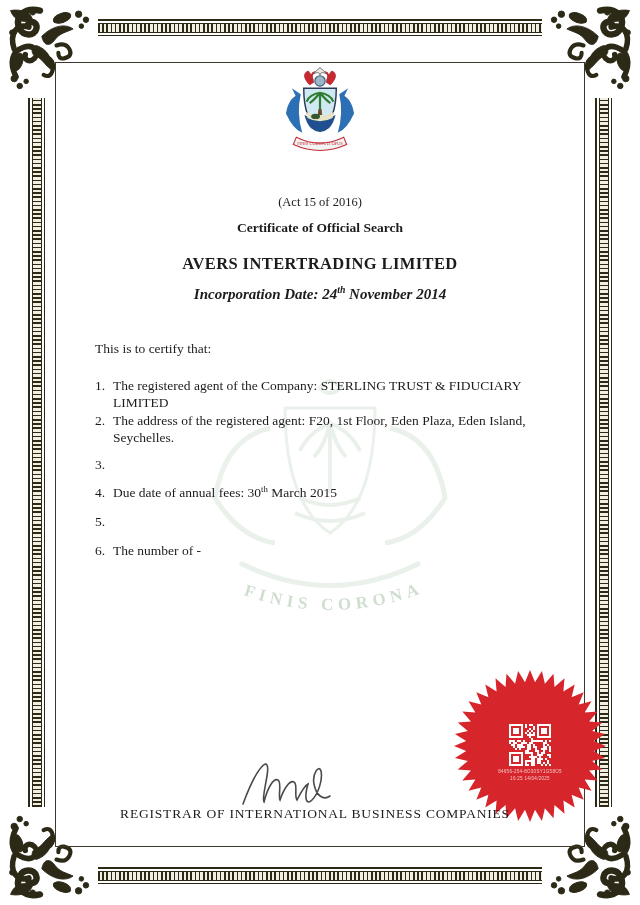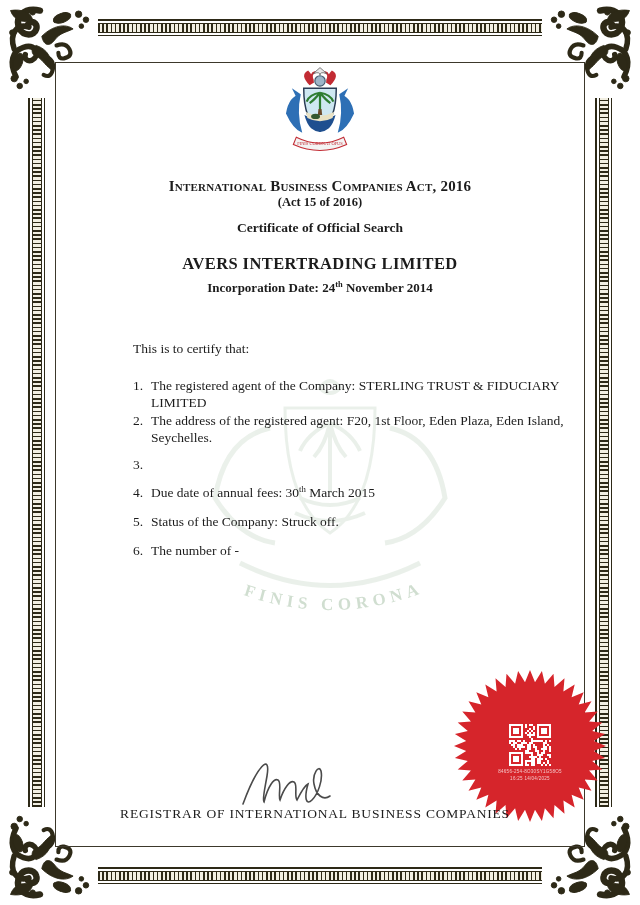--- a/index.html
+++ b/index.html
@@ -51,28 +51,28 @@
     position:absolute;left:55px;right:55px;top:62px;bottom:58px;
     border:1.5px solid #3c382b;
   }
   
   .watermark{position:absolute;left:170px;top:368px;width:320px;height:280px;pointer-events:none;}
   
   .arms{position:absolute;left:50%;top:66px;transform:translateX(-50%);}
   .t-center{position:absolute;left:0;right:0;text-align:center;}
   .country{top:154px;font-size:21px;font-weight:bold;}
   .act-line{top:178px;font-size:15px;font-weight:bold;font-variant:small-caps;letter-spacing:.2px;}
-  .act-num{top:195px;font-size:12.5px;font-weight:bold;}
+  .act-num{top:195px;font-size:12.5px;font-weight:normal;}
   .doc-title{top:220px;font-size:13.5px;font-weight:bold;}
   .company{top:254px;font-size:16.5px;font-weight:bold;letter-spacing:.4px;}
   .inc-no{top:266px;font-size:13.5px;font-weight:bold;}
-  .inc-date{top:280px;font-size:13px;font-weight:bold;}
+  .inc-date{top:286px;font-size:15px;font-weight:bold;font-style:italic;}
   sup{font-size:.65em;line-height:0;}
   
-  .body-text{font-size:13.5px;line-height:17px;margin-left:38px;}
+  .body-text{font-size:13.5px;line-height:17px;}
   .intro{position:absolute;left:95px;top:340px;}
   .item{position:absolute;left:95px;right:75px;padding-left:18px;}
   .item .num{position:absolute;left:0;top:0;}
   .i1{top:377px;}
   .i2{top:412px;}
   .i3{top:456px;}
   .i4{top:484px;}
   .i5{top:513px;}
   .i6{top:542px;}
   .sub-items{position:absolute;left:218px;top:576px;line-height:16.5px;}
@@ -196,42 +196,41 @@
       <path d="M50 36 q-14 2 -18 12 m18 -12 q14 2 18 12 m-18 -12 q-8 10 -14 14 m14 -14 q8 10 14 14 m-14 -14 v28" stroke="#2e7d32" stroke-width="3" fill="none"></path>
       <path d="M48 58 h4 l1 8 h-6 z" fill="#6b4a2b"></path>
 
       <ellipse cx="44" cy="68" rx="6" ry="3.5" fill="#33582f"></ellipse>
 
       <path d="M18 96 q32 16 64 0 l4 10 q-36 16 -72 0 z" fill="#f3f3f3" stroke="#c22b33" stroke-width="1.5"></path>
       <text x="50" y="106" text-anchor="middle" font-size="6" fill="#c22b33" font-family="Liberation Serif, DejaVu Serif, serif">FINIS CORONAT OPUS</text>
     </g>
   </svg>
 
-  <div class="t-center act-line">International Business Companies Act, 2016</div>
   <div class="t-center act-num">(Act 15 of 2016)</div>
   <div class="t-center doc-title">Certificate of Official Search</div>
   <div class="t-center company">AVERS INTERTRADING LIMITED</div>
   <div class="t-center inc-date"><span>Incorporation Date: 24</span><sup>th</sup><span> November 2014</span></div>
 
   <div class="body-text intro">This is to certify that:</div>
 
   <div class="body-text item i1">
     <span class="num">1.</span><span>The registered agent of the Company: STERLING TRUST &amp; FIDUCIARY LIMITED</span>
   </div>
   <div class="body-text item i2">
     <span class="num">2.</span><span>The address of the registered agent: F20, 1st Floor, Eden Plaza, Eden Island, Seychelles.</span>
   </div>
   <div class="body-text item i3">
     <span class="num">3.</span>
   </div>
   <div class="body-text item i4">
     <span class="num">4.</span><span>Due date of annual fees: 30</span><sup>th</sup><span> March 2015</span>
   </div>
   <div class="body-text item i5">
-    <span class="num">5.</span><span>Status of the Company: Struck off.</span>
+    <span class="num">5.</span>
   </div>
   <div class="body-text item i6">
     <span class="num">6.</span><span>The number of -</span>
   </div>
 
 
 
   <div class="seal">
     <svg width="156" height="156" viewBox="0 0 156 156">
       <polygon id="seal-star" fill="var(--seal)" points="78.0,2.0 83.0,14.2 89.9,2.9 92.9,15.8 101.5,5.7 102.5,18.9 112.5,10.3 111.4,23.4 122.7,16.5 119.6,29.3 131.7,24.3 126.7,36.4 139.5,33.3 132.6,44.6 145.7,43.5 137.1,53.5 150.3,54.5 140.2,63.1 153.1,66.1 141.8,73.0 154.0,78.0 141.8,83.0 153.1,89.9 140.2,92.9 150.3,101.5 137.1,102.5 145.7,112.5 132.6,111.4 139.5,122.7 126.7,119.6 131.7,131.7 119.6,126.7 122.7,139.5 111.4,132.6 112.5,145.7 102.5,137.1 101.5,150.3 92.9,140.2 89.9,153.1 83.0,141.8 78.0,154.0 73.0,141.8 66.1,153.1 63.1,140.2 54.5,150.3 53.5,137.1 43.5,145.7 44.6,132.6 33.3,139.5 36.4,126.7 24.3,131.7 29.3,119.6 16.5,122.7 23.4,111.4 10.3,112.5 18.9,102.5 5.7,101.5 15.8,92.9 2.9,89.9 14.2,83.0 2.0,78.0 14.2,73.0 2.9,66.1 15.8,63.1 5.7,54.5 18.9,53.5 10.3,43.5 23.4,44.6 16.5,33.3 29.3,36.4 24.3,24.3 36.4,29.3 33.3,16.5 44.6,23.4 43.5,10.3 53.5,18.9 54.5,5.7 63.1,15.8 66.1,2.9 73.0,14.2"></polygon>

